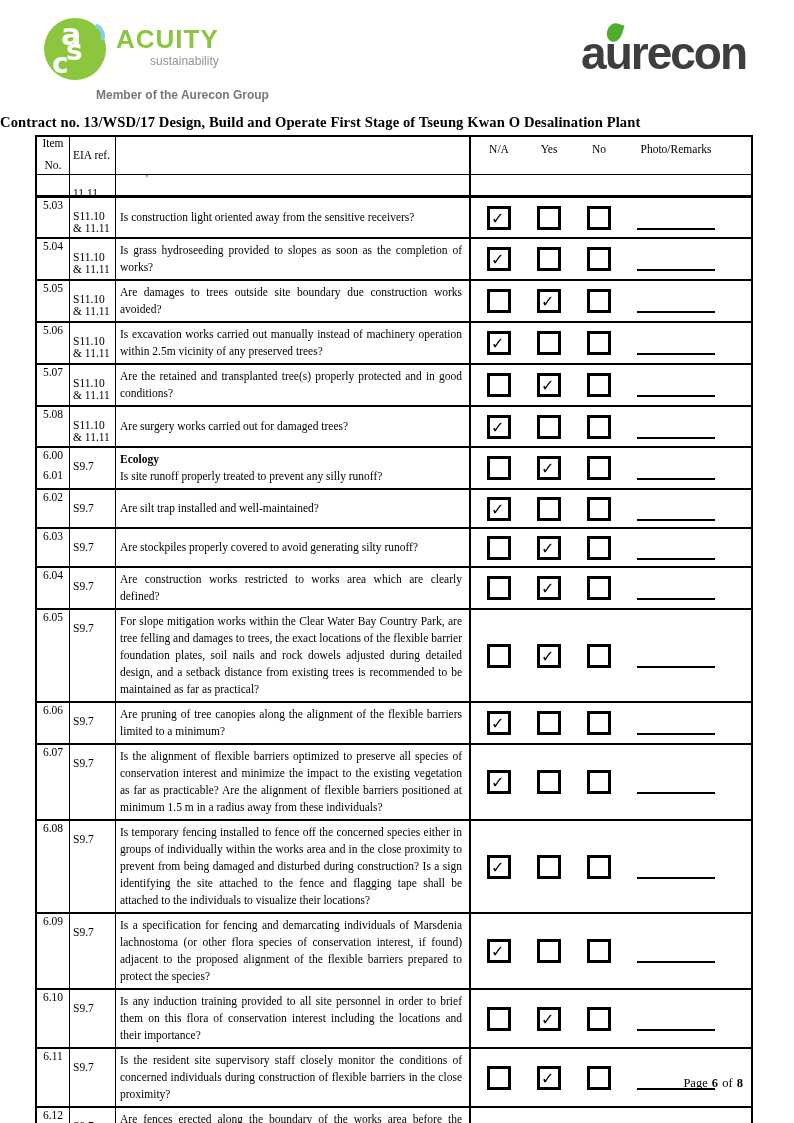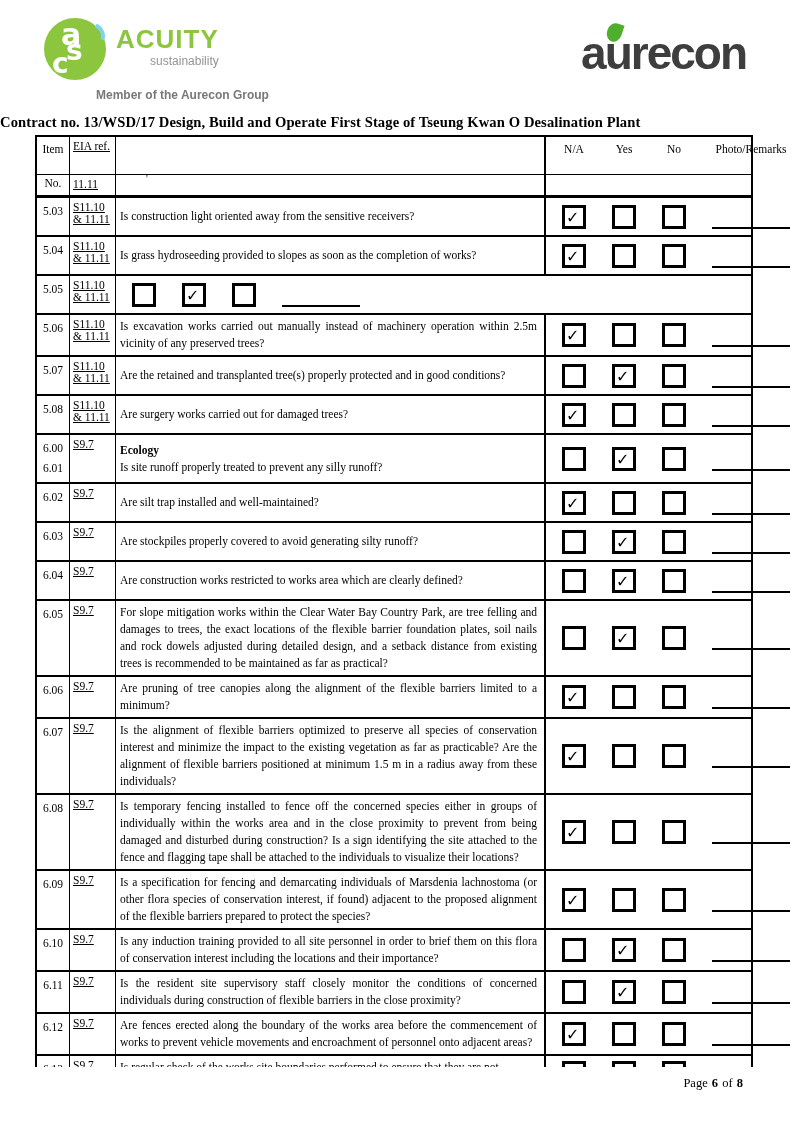--- a/index.html
+++ b/index.html
@@ -51,26 +51,26 @@
     margin-top:4px; letter-spacing:0.1px;
   }
 
   
   .checklist {
     margin:4px 0 0 35px; width:718px;
     border:2px solid #000; border-bottom:none;
     font-size:11.5px;
   }
   .trow { display:flex; width:100%; }
-  .c-item { width:33px; border-right:1px solid #000; padding:6px 2px; text-align:center; flex-shrink:0; }
-  .c-eia  { width:46px; border-right:1px solid #000; padding:3px 0 3px 3px; flex-shrink:0;text-decoration:underline; }
+  .c-item { width:33px; border-right:1px solid #000; padding:0 2px; text-align:center; flex-shrink:0; }
+  .c-eia  { width:46px; border-right:1px solid #000; padding:12px 0 3px 3px; flex-shrink:0; }
   .c-q    { flex:1 1 auto; border-right:2px solid #000; padding:3px 7px 3px 4px;
             display:flex; flex-direction:column; justify-content:center;
             text-align:justify; line-height:17px; }
-  .c-checks { width:205px; flex-shrink:0; display:flex; align-items:center; padding-left:16px; }
+  .c-checks { width:280px; flex-shrink:0; display:flex; align-items:center; padding-left:16px; }
   .q-head { font-weight:bold; }
 
   .thead { height:37px; }
   .thead .c-q { border-right:2px solid #000; }
   .thead .c-checks { align-items:flex-start; padding-top:6px; }
   .hlab { width:24px; margin-right:26px; text-align:center; white-space:nowrap; flex-shrink:0; }
   .hlab.w-line { width:78px; margin-right:0; }
 
   .carry { height:21px; border-top:1px solid #000; font-size:11.5px; }
   .carry .c-q { justify-content:flex-start; padding-top:0; }
@@ -129,21 +129,21 @@
     </div>
   </div>
 
   <div class="doc-title">Contract no.  13/WSD/17 Design, Build and Operate First Stage of Tseung Kwan O Desalination Plant</div>
 
   <div class="checklist">
 
     <div class="trow thead">
       <div class="c-item">
         <div>Item</div>
-        <div style="margin-top:22px;">No.</div>
+        <div style="margin-top:10px;">No.</div>
       </div>
       <div class="c-eia">EIA ref.</div>
       <div class="c-q"></div>
       <div class="c-checks">
         <span class="hlab w-box">N/A</span>
         <span class="hlab w-box">Yes</span>
         <span class="hlab w-box">No</span>
         <span class="hlab w-line">Photo/Remarks</span>
       </div>
     </div>
@@ -190,20 +190,23 @@
             <div class="cb"></div>
             <div class="cb"></div>
             <div class="remark-line"></div>
           </div>
         </div>
         <div class="trow row">
           <div class="c-item">
             <div>5.05</div>
           </div>
           <div class="c-eia">S11.10 &amp; 11.11</div>
+          <div class="c-q">
+            <div class="q-text">Are damages to trees outside site boundary due construction works avoided?</div>
+          </div>
           <div class="c-checks">
             <div class="cb"></div>
             <div class="cb">
               <div class="mark">✓</div>
             </div>
             <div class="cb"></div>
             <div class="remark-line"></div>
           </div>
         </div>
         <div class="trow row">

